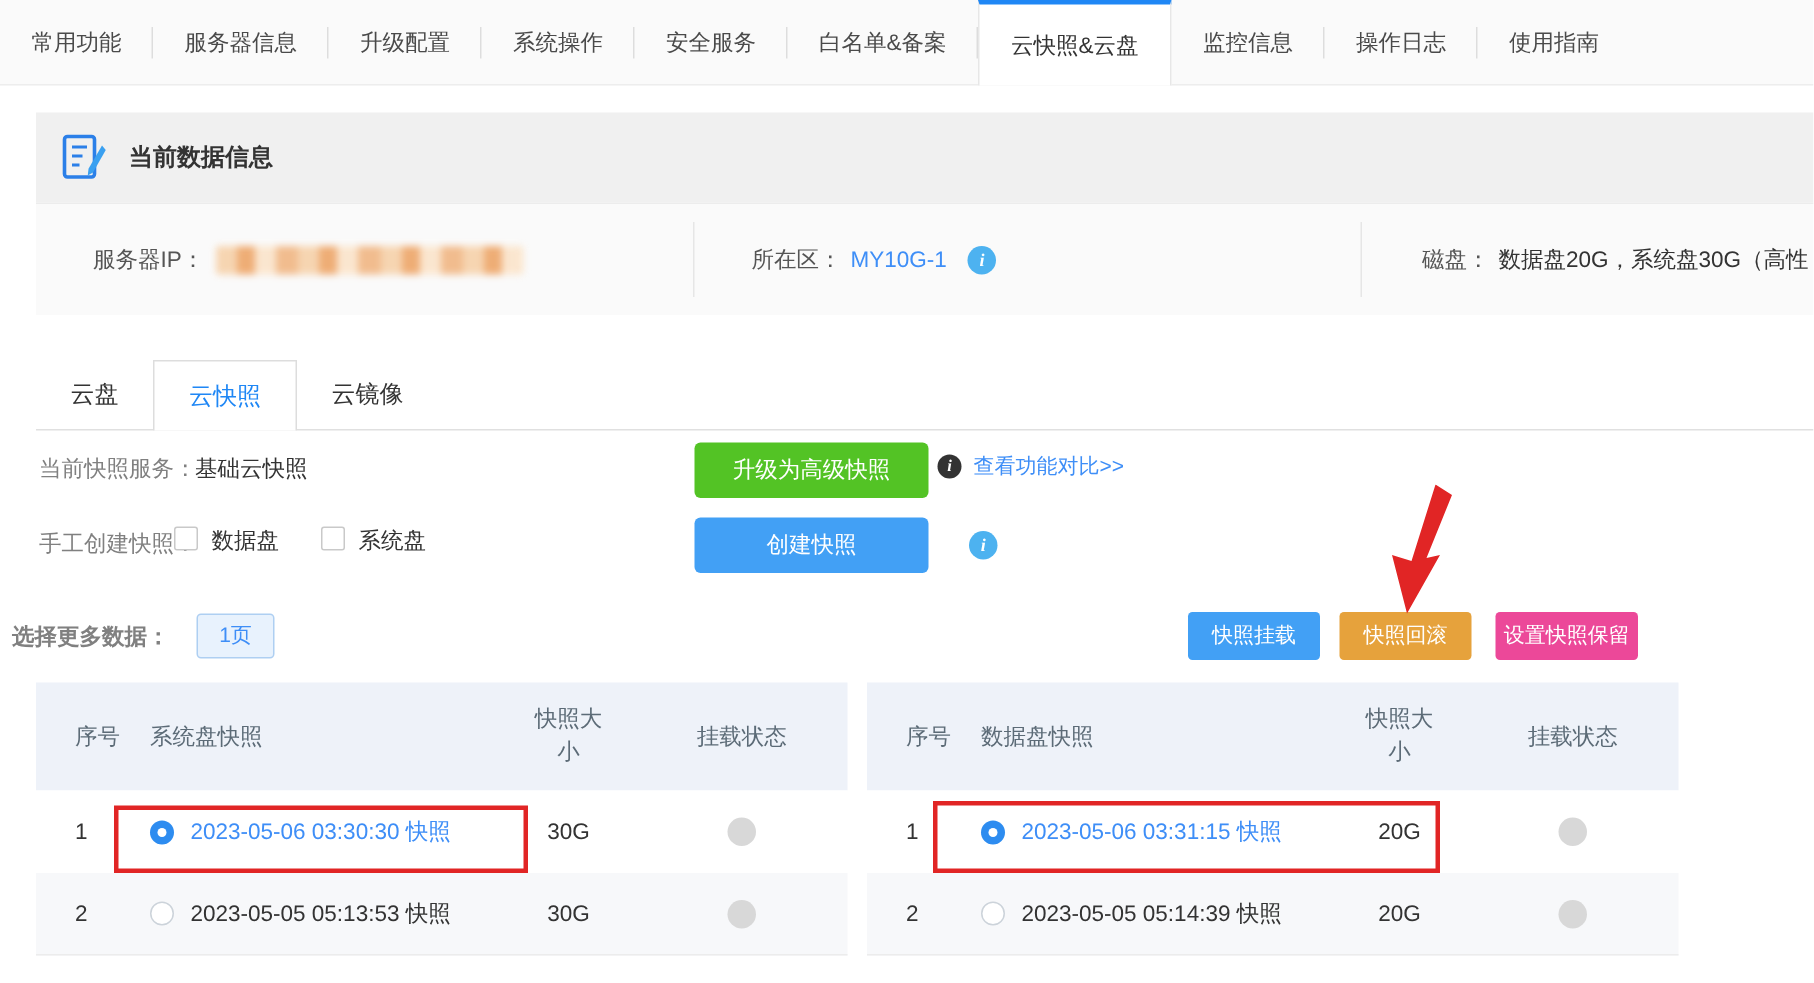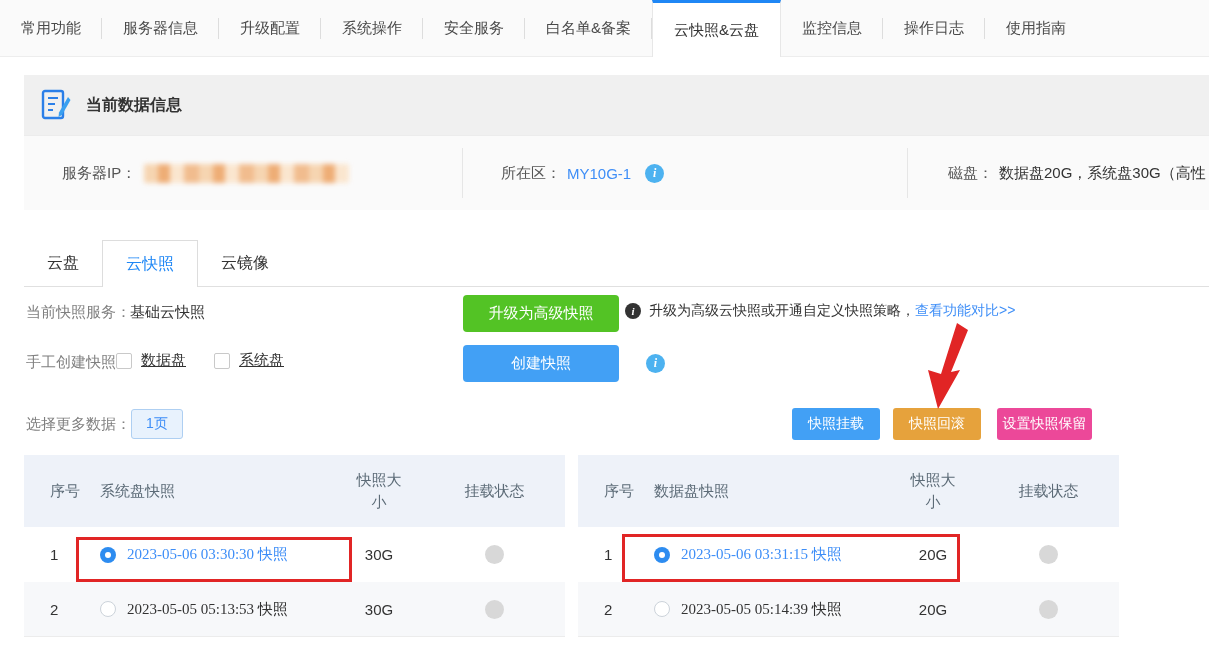--- a/index.html
+++ b/index.html
@@ -53,45 +53,45 @@
   .btn-green { position:absolute; left:463px; top:8px; width:156px; height:37px;
     background:#53c325; color:#fff; border:none; border-radius:4px; font-size:15px; cursor:pointer; }
   .tip { position:absolute; left:625px; top:15px; display:flex; align-items:center; font-size:14px; }
   .tip .dark-i { display:inline-flex; width:16px; height:16px; border-radius:50%; background:#333;
     color:#fff; font-size:11px; font-style:italic; font-weight:bold; align-items:center;
     justify-content:center; margin-right:8px; flex:none; font-family:"Liberation Serif",serif; }
   .tip a { color:#3e8ef7; text-decoration:none; }
   .man-label { position:absolute; left:26px; top:66px; color:#808080; }
   .chk1 { position:absolute; left:116px; top:64px; }
   .chk2 { position:absolute; left:214px; top:64px; }
-  .chk { display:flex; align-items:center; cursor:pointer;text-decoration:underline; }
+  .chk { display:flex; cursor:pointer; }
   .chk .box { width:16px; height:16px; border:1px solid #c9c9c9; border-radius:2px; background:#fff; margin-right:9px; }
   .btn-blue-lg { position:absolute; left:463px; top:58px; width:156px; height:37px;
     background:#42a0f5; color:#fff; border:none; border-radius:4px; font-size:15px; cursor:pointer; }
   .create-i { position:absolute; left:632px; top:67px; }
-  .pag-label { position:absolute; left:26px; top:128px; color:#808080; }
+  .pag-label { position:absolute; left:8px; top:128px; color:#808080;font-weight:bold; }
   .btn-page { position:absolute; left:131px; top:122px; width:52px; height:30px;
     background:#e8f2fd; border:1px solid #aecff2; border-radius:3px; color:#3e8ef7; font-size:14px; cursor:pointer; }
   .btn-act { position:absolute; top:121px; height:32px; border:none; border-radius:3px;
     color:#fff; font-size:14px; cursor:pointer; }
   .act-mount { left:792px; width:88px; background:#42a0f5; }
   .act-rollback { left:893px; width:88px; background:#e6a23c; }
   .act-retain { left:997px; width:95px; background:#ec4899; }
   .red-arrow { position:absolute; left:905px; top:36px; }
 
   
   .tables { display:flex; margin-left:24px; gap:13px; }
   .snap-table { width:541px; position:relative; }
   .thead { display:flex; align-items:center; height:72px; background:#eef2f9;
     color:#5c6b77; font-size:15px; }
   .trow { display:flex; align-items:center; height:55px; font-size:15px; background:#fff; }
   .trow.alt { background:#f7f8fa; }
   .trow.alt { border-bottom:1px solid #ececec; }
   .c1 { width:64px; padding-left:26px; }
-  .c2 { width:246px; display:flex; align-items:center; padding-left:12px;font-family:Liberation Serif, serif; }
+  .c2 { width:246px; display:flex; align-items:center; padding-left:12px; }
   .c3 { width:90px; text-align:center; }
   .c4 { width:141px; display:flex; justify-content:center; }
   .thead .c3 { line-height:1.45; padding:0 18px; }
   .radio { width:16px; height:16px; border-radius:50%; margin-right:11px; flex:none; cursor:pointer; }
   .radio.on { background:#2d8cf0; position:relative; }
   .radio.on::after { content:""; position:absolute; left:5px; top:5px; width:6px; height:6px;
     border-radius:50%; background:#fff; }
   .radio.off { background:#fff; border:1px solid #ccd3da; }
   .snap-link { color:#3e8ef7; text-decoration:none; cursor:pointer; }
   .snap-plain { color:#333; }
@@ -150,21 +150,20 @@
   <div class="subtab active">云快照</div>
   <div class="subtab">云镜像</div>
 </div>
 
 <div class="controls">
   <span class="svc-label">当前快照服务：</span>
   <span class="svc-value">基础云快照</span>
   <button class="btn-green">升级为高级快照</button>
   <div class="tip">
     <span class="dark-i">i</span>
-    <span>升级为高级云快照或开通自定义快照策略，</span>
     <a href="#">查看功能对比&gt;&gt;</a>
   </div>
 
   <span class="man-label">手工创建快照：</span>
   <div class="chk chk1">
     <span class="box"></span>
     <span>数据盘</span>
   </div>
   <div class="chk chk2">
     <span class="box"></span>

